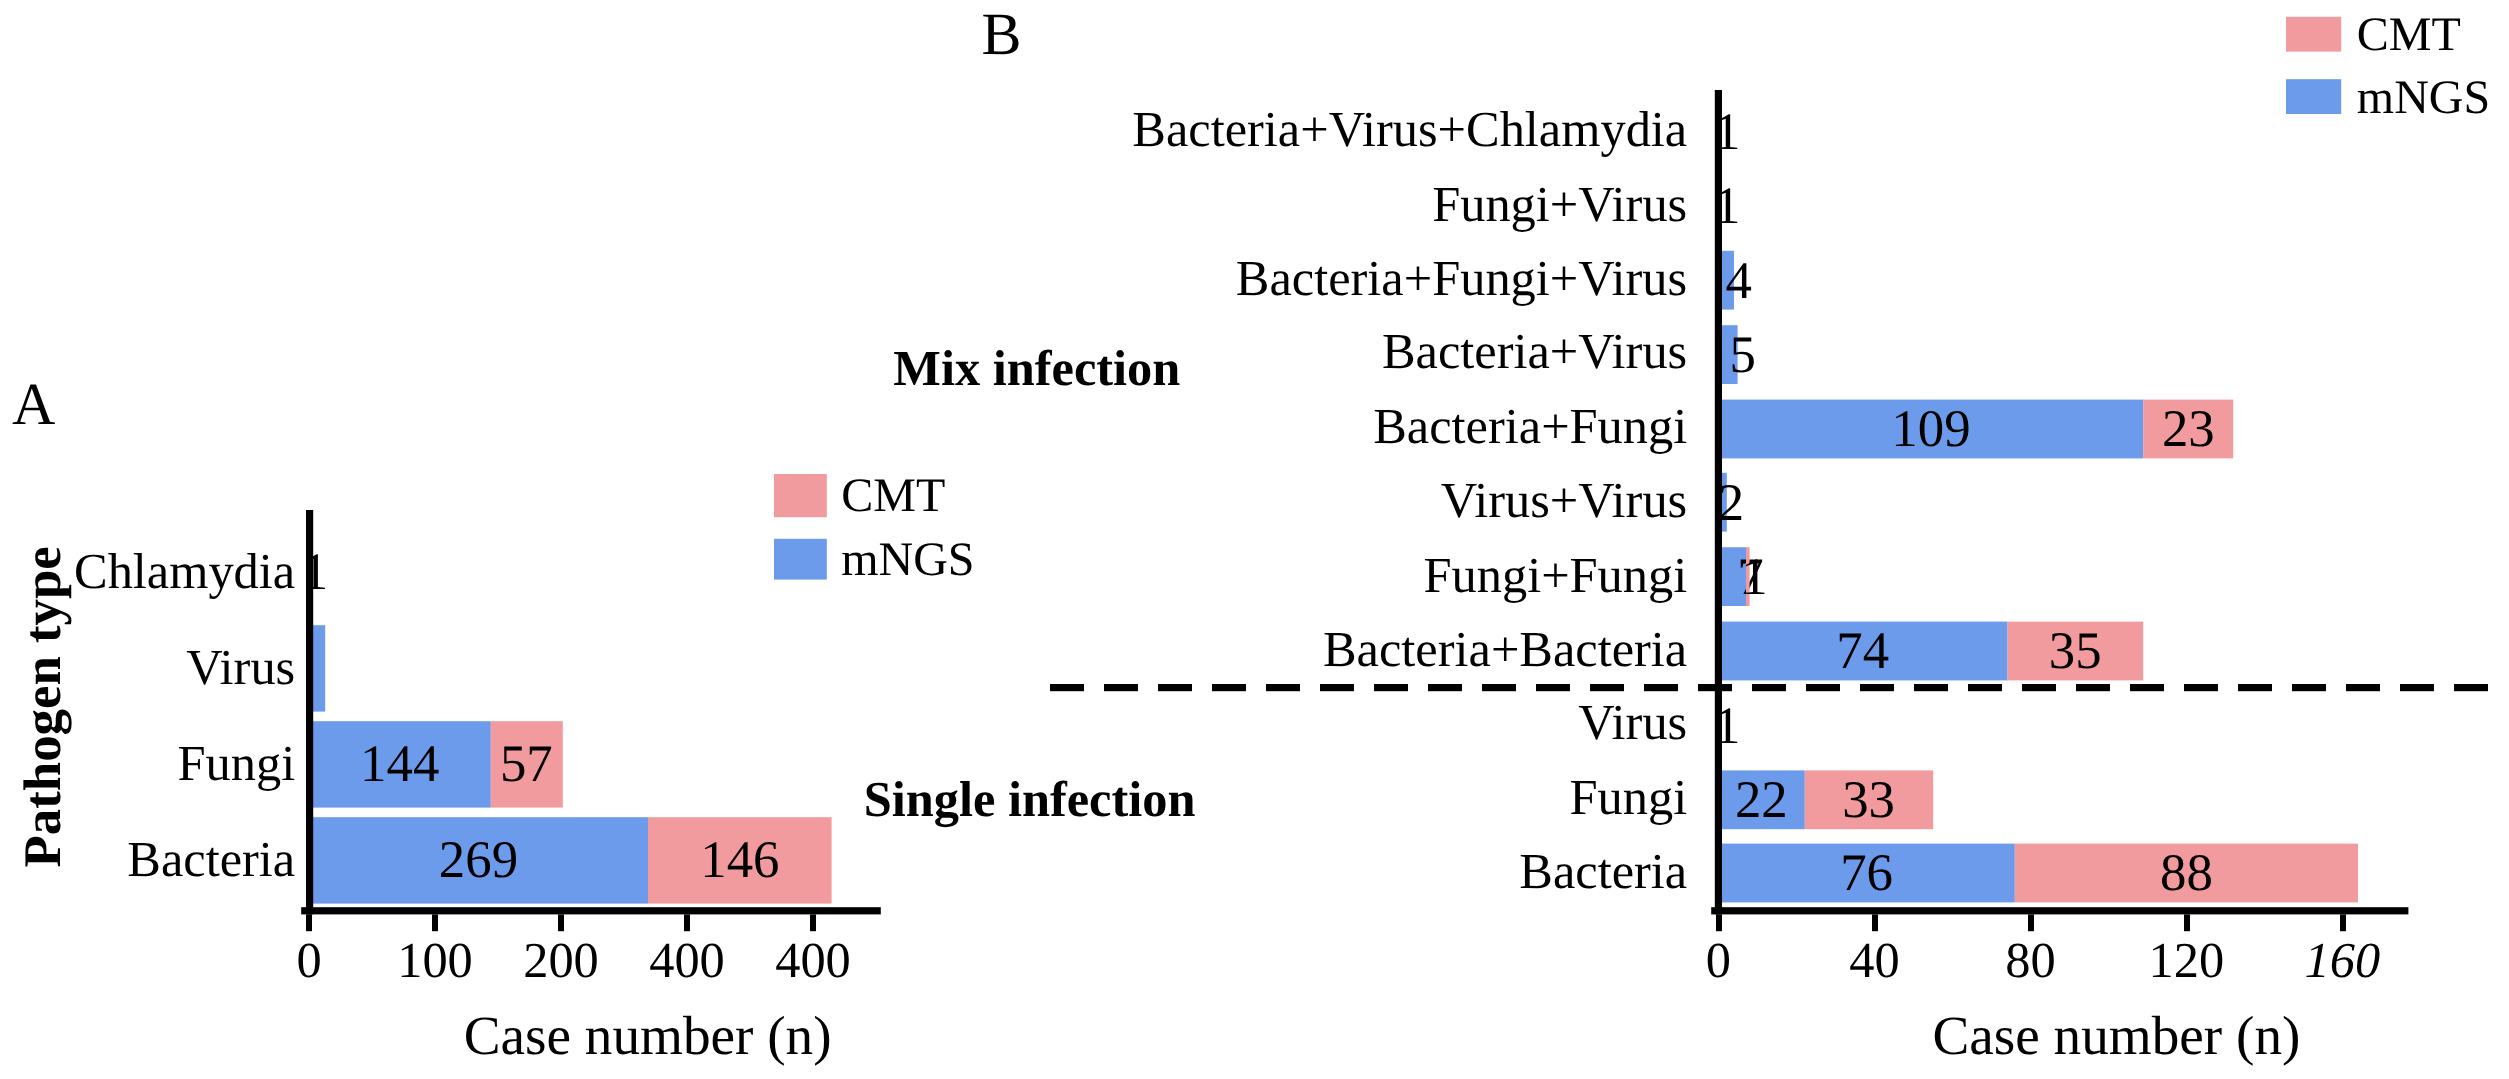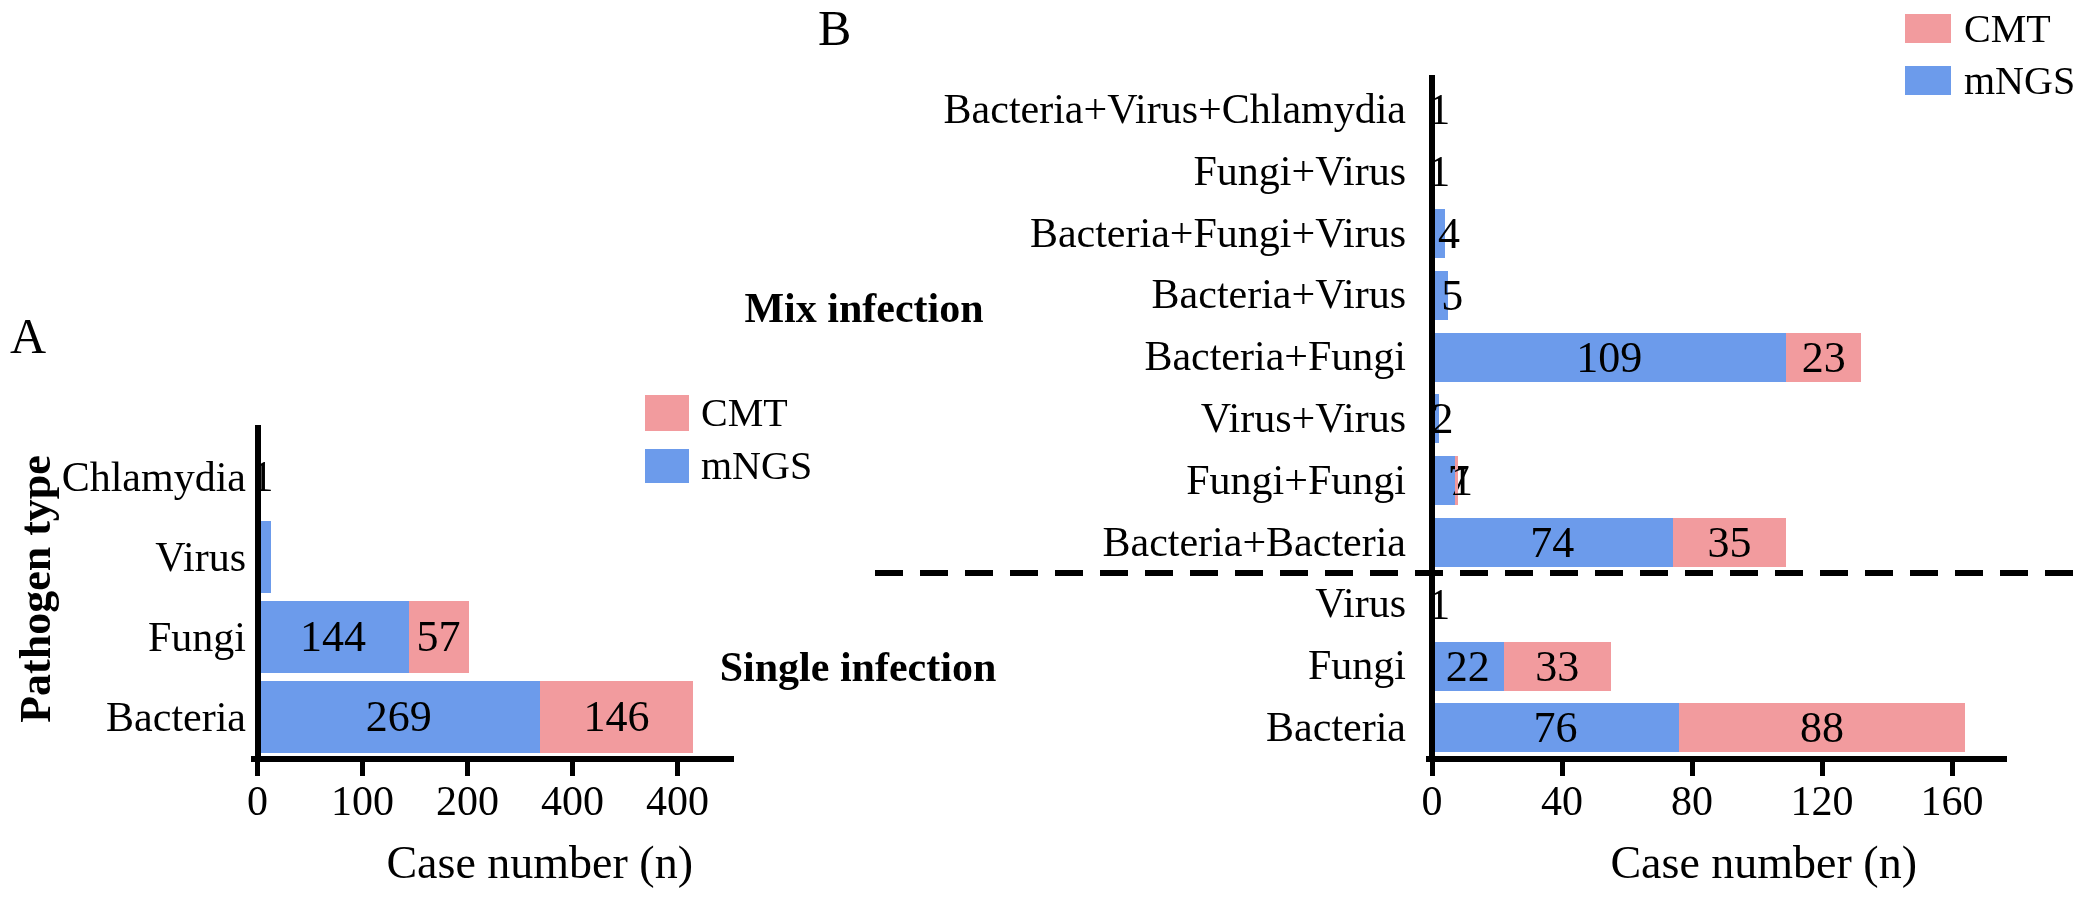--- a/index.html
+++ b/index.html
@@ -126,15 +126,15 @@
       <div class="axis-line" style="left: 1426px; top: 756px; width: 581px; height: 6px;"></div>
       <div class="tick" style="left: 1429.5px; top: 762px; width: 5px; height: 14px;"></div>
       <div class="tick-label" style="left: 1362px; top: 778px;">0</div>
       <div class="tick" style="left: 1559.5px; top: 762px; width: 5px; height: 14px;"></div>
       <div class="tick-label" style="left: 1492px; top: 778px;">40</div>
       <div class="tick" style="left: 1689.5px; top: 762px; width: 5px; height: 14px;"></div>
       <div class="tick-label" style="left: 1622px; top: 778px;">80</div>
       <div class="tick" style="left: 1819.5px; top: 762px; width: 5px; height: 14px;"></div>
       <div class="tick-label" style="left: 1752px; top: 778px;">120</div>
       <div class="tick" style="left: 1949.5px; top: 762px; width: 5px; height: 14px;"></div>
-      <div class="tick-label" style="left: 1882px; top: 778px;">160</div>
+      <div class="tick-label" style="left: 1882px; top: 778px; font-style: italic;">160</div>
     </div>
 </div>
 
 </body></html>

